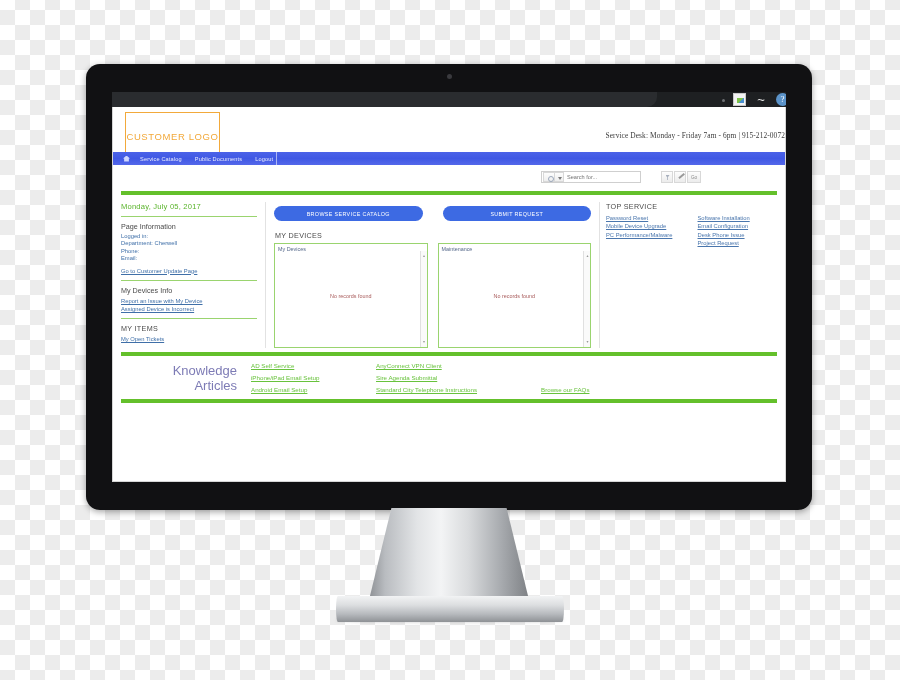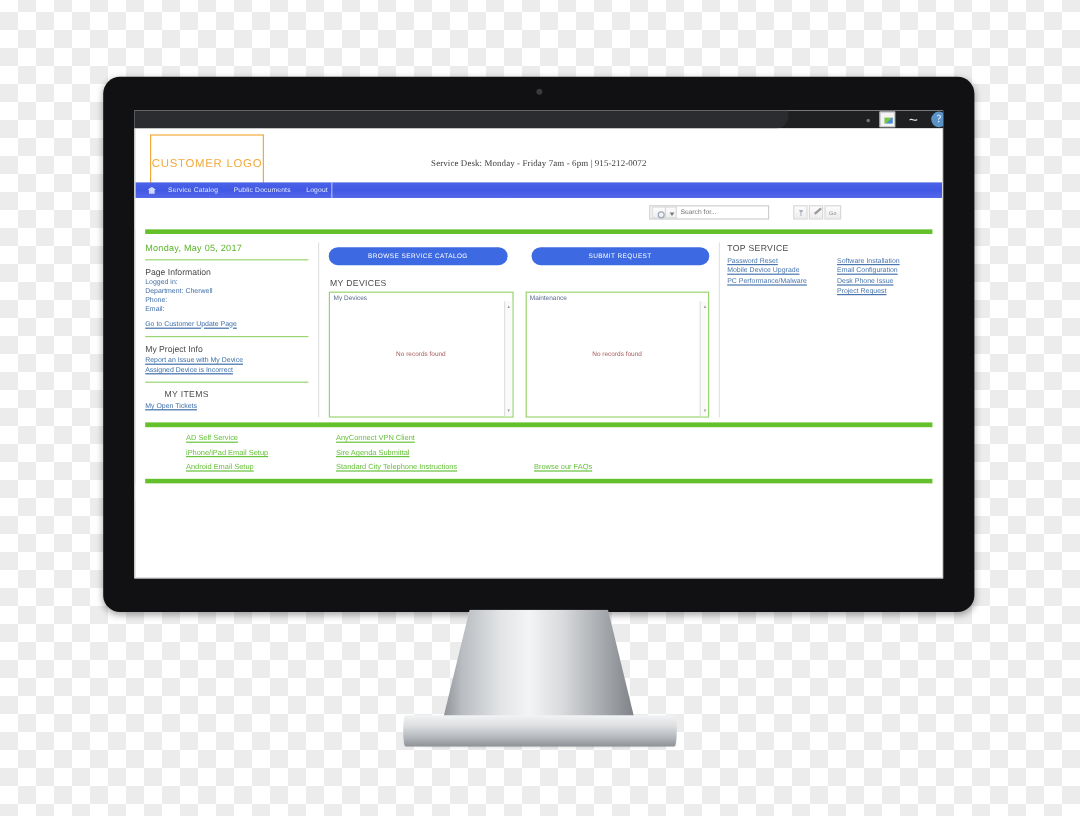--- a/index.html
+++ b/index.html
@@ -146,21 +146,21 @@
     color: #f2a93b;
     font-size: 9.5px;
     letter-spacing: .6px;
     display: flex;
     align-items: center;
     justify-content: center;
   }
   #service-desk-info {
     position: absolute;
     left: 0; right: 0; top: 24px;
-    text-align: center;
+    text-align: right;
     font-family: "Liberation Serif", serif;
     font-size: 7.4px;
     color: #3b3b3b;
     letter-spacing: .1px;
   }
 
   
   #main-nav {
     height: 13px;
     background: linear-gradient(to bottom, #4b62e8 0%, #4058e4 50%, #5468ea 100%);
@@ -309,21 +309,21 @@
     color: #5ab42b;
     font-size: 7.6px;
     letter-spacing: .2px;
     margin-bottom: 3px;
   }
   .side-heading {
     color: #4a4a4a;
     font-size: 7.2px;
     margin: 2px 0 2px 0;
   }
-  .side-heading.upper { letter-spacing: .3px; margin-left: 16px; }
+  .side-heading.upper { letter-spacing: .3px; }
   .side-text {
     color: #3f6fa8;
     font-size: 5.8px;
     line-height: 7.4px;
   }
   .side-link {
     display: block;
     color: #3f6fa8;
     font-size: 5.8px;
     line-height: 8.2px;
@@ -502,34 +502,34 @@
           <div class="search-tool-btn" id="tool-pencil-icon"></div>
           <div class="search-tool-btn" id="tool-go-btn">Go</div>
         </div>
       </div>
 
       <div class="green-rule"></div>
 
       <div id="body-area">
 
         <div id="sidebar">
-          <div id="current-date">Monday, May 05, 2017</div>
+          <div id="current-date">Monday, July 05, 2017</div>
           <div class="thin-green-rule"></div>
 
           <div class="side-heading">Page Information</div>
           <div class="side-text">Logged in:</div>
           <div class="side-text">Department: Cherwell</div>
           <div class="side-text">Phone:</div>
           <div class="side-text">Email:</div>
 
           <div style="height:4px"></div>
           <span class="side-link">Go to Customer Update Page</span>
           <div class="thin-green-rule"></div>
 
-          <div class="side-heading">My Project Info</div>
+          <div class="side-heading">My Devices Info</div>
           <span class="side-link">Report an Issue with My Device</span>
           <span class="side-link">Assigned Device is Incorrect</span>
           <div class="thin-green-rule"></div>
 
           <div class="side-heading upper">MY ITEMS</div>
           <span class="side-link">My Open Tickets</span>
         </div>
 
         <div id="center-col">
           <div id="action-buttons">
@@ -574,20 +574,24 @@
               <span class="request-link">Desk Phone Issue</span>
               <span class="request-link">Project Request</span>
             </div>
           </div>
         </div>
       </div>
 
       <div class="green-rule" style="margin-top:4px"></div>
 
       <div id="knowledge-section">
+        <div id="knowledge-title">
+          <div>Knowledge</div>
+          <div>Articles</div>
+        </div>
         <div id="knowledge-links">
           <span class="kb-link">AD Self Service</span>
           <span class="kb-link">AnyConnect VPN Client</span>
           <span></span>
           <span class="kb-link">iPhone/iPad Email Setup</span>
           <span class="kb-link">Sire Agenda Submittal</span>
           <span></span>
           <span class="kb-link">Android Email Setup</span>
           <span class="kb-link">Standard City Telephone Instructions</span>
           <span class="kb-link">Browse our FAQs</span>

